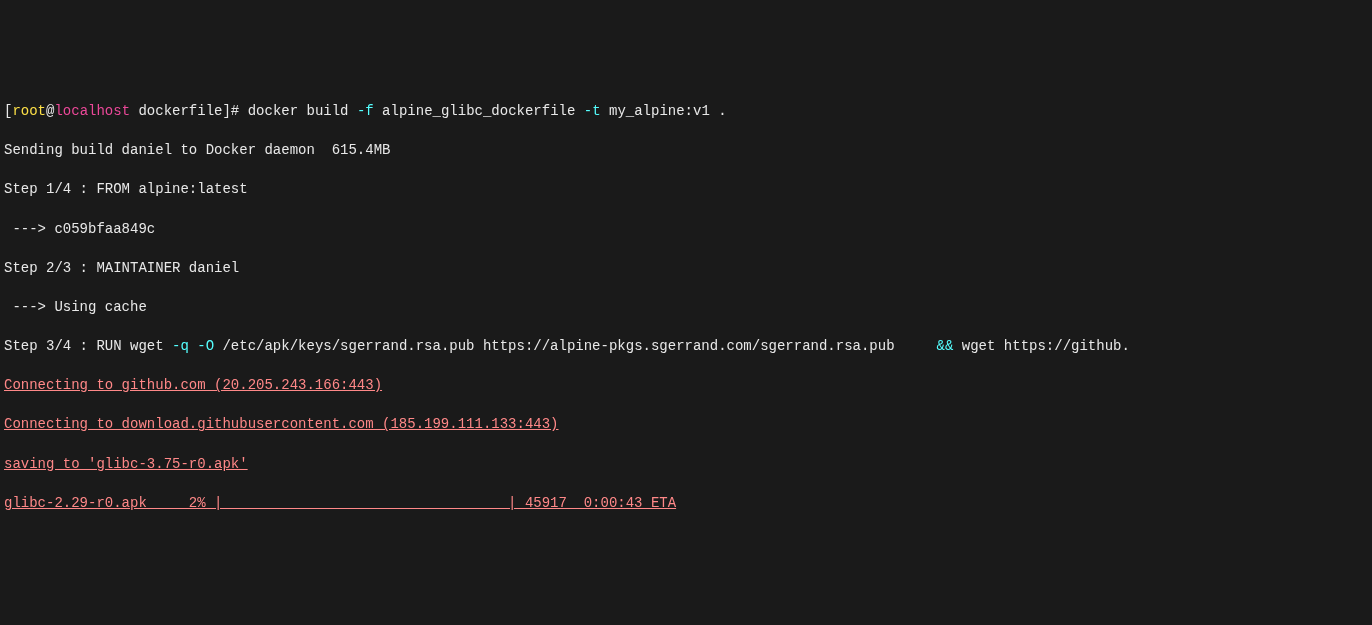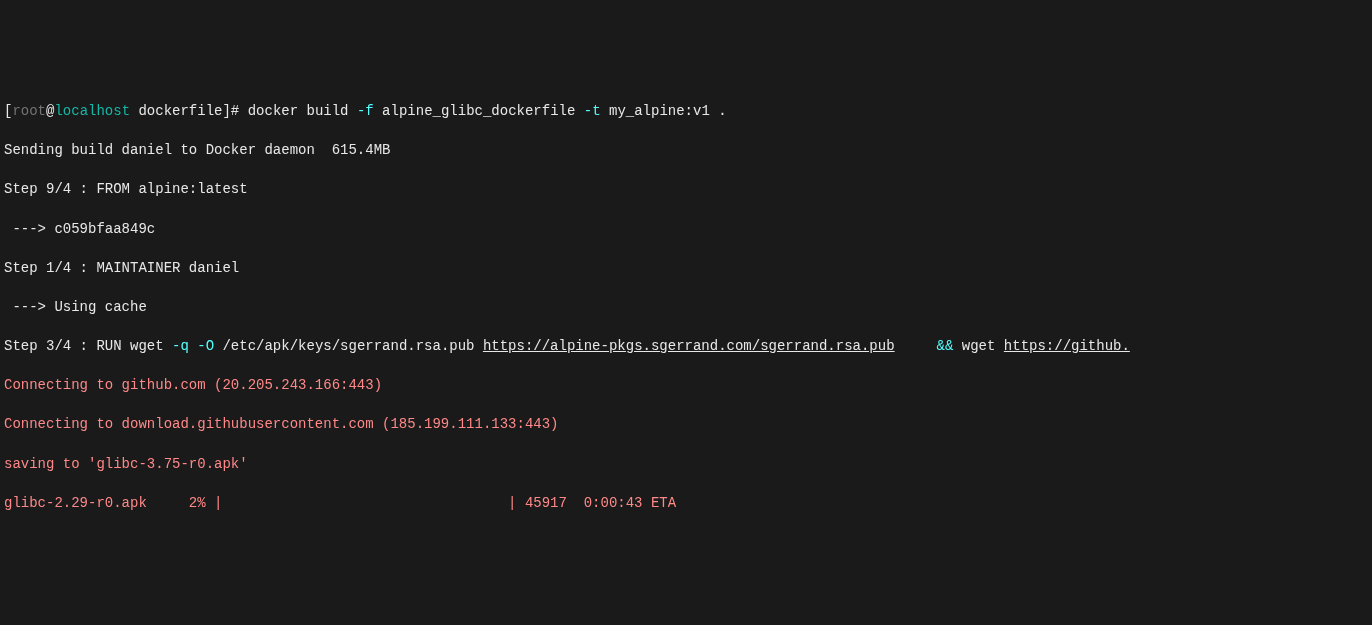--- a/index.html
+++ b/index.html
@@ -6,39 +6,39 @@
     body {
       background: #1a1a1a;
       color: #e8e8e8;
       font-family: 'Consolas', 'Monaco', 'Courier New', monospace;
       font-size: 14px;
       line-height: 1.4;
       padding: 4px;
       white-space: pre;
     }
     .terminal { display: block; }
-    .red { color: #737373; }
-    .magenta { color: #14b8a6; }
+    .red { color: #fde047; }
+    .magenta { color: #ec4899; }
     .cyan { color: #55ffff; }
     .white { color: #e8e8e8; }
-    .underline { text-decoration: underline; }
-    .salmon { color: #ff8888; }
+    .underline { }
+    .salmon { color: #ff8888; text-decoration: underline; }
     .line { display: block; }
   </style>
 </head>
 <body>
 
 
 
 <div class="terminal">
 <span class="line"><span class="white">[</span><span class="red">root</span><span class="white">@</span><span class="magenta">localhost</span><span class="white"> dockerfile</span><span class="white">]# </span><span class="white">docker build </span><span class="cyan">-f</span><span class="white"> alpine_glibc_dockerfile </span><span class="cyan">-t</span><span class="white"> my_alpine:v1 .</span></span>
 <span class="line white">Sending build daniel to Docker daemon  615.4MB</span>
-<span class="line white">Step 9/4 : FROM alpine:latest</span>
+<span class="line white">Step 1/4 : FROM alpine:latest</span>
 <span class="line white"> ---&gt; c059bfaa849c</span>
-<span class="line white">Step 1/4 : MAINTAINER daniel</span>
+<span class="line white">Step 2/3 : MAINTAINER daniel</span>
 <span class="line white"> ---&gt; Using cache</span>
 <span class="line"><span class="white">Step 3/4 : RUN wget </span><span class="cyan">-q</span><span class="white"> </span><span class="cyan">-O</span><span class="white"> /etc/apk/keys/sgerrand.rsa.pub </span><span class="white underline">https://alpine-pkgs.sgerrand.com/sgerrand.rsa.pub</span><span class="white">     </span><span class="cyan">&amp;&amp;</span><span class="white"> wget </span><span class="white underline">https://github.</span></span>
 <span class="line salmon">Connecting to github.com (20.205.243.166:443)</span>
 <span class="line salmon">Connecting to download.githubusercontent.com (185.199.111.133:443)</span>
 <span class="line salmon">saving to 'glibc-3.75-r0.apk'</span>
 <div id="progress-container"><span class="line salmon">glibc-2.29-r0.apk     2% |                                  | 45917  0:00:43 ETA</span></div>
 </div>
 
 
 

